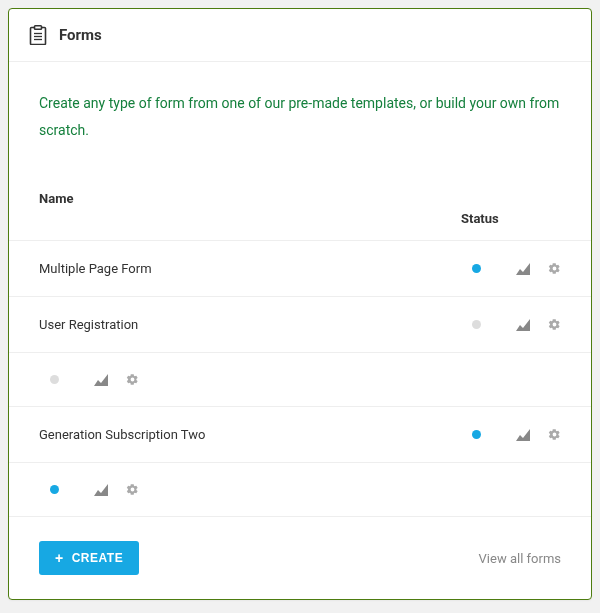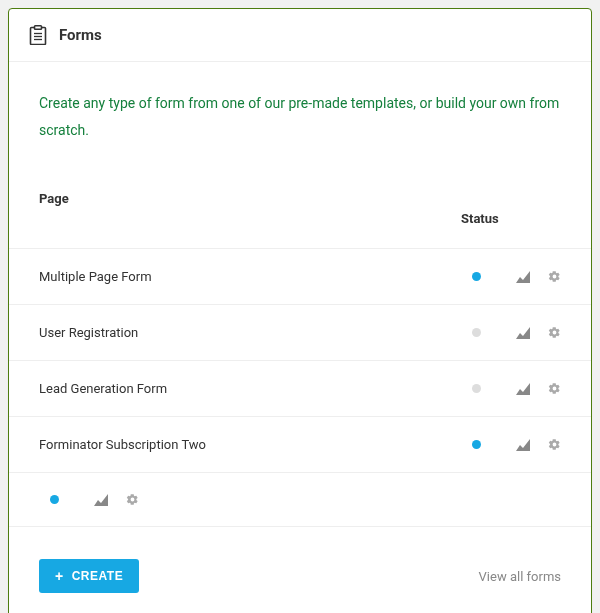--- a/index.html
+++ b/index.html
@@ -42,21 +42,21 @@
     align-items: center;
     padding: 0 0 14px 0;
     font-size: 13px;
     font-weight: 700;
     color: #333;
   }
   .col-name { flex: 1; }
   .col-status { width: 100px; margin-top: 40px; }
   .list {
     border-top: 1px solid #eee;
-    margin: 8px -30px;
+    margin: 0 -30px;
   }
   .row {
     display: flex;
     align-items: center;
     padding: 20px 30px;
     border-bottom: 1px solid #eee;
   }
   .row .name {
     flex: 1;
     font-size: 13px;
@@ -128,21 +128,21 @@
         <line x1="5" y1="14.5" x2="13" y2="14.5" stroke="#333" stroke-width="1.3"></line>
       </svg>
     </span>
     <span class="title">Forms</span>
   </div>
 
   <div class="card-body">
     <p class="intro">Create any type of form from one of our pre-made templates, or build your own from scratch.</p>
 
     <div class="list-head">
-      <div class="col-name">Page</div>
+      <div class="col-name">Name</div>
       <div class="col-status">Status</div>
     </div>
 
     <div class="list" id="list">
         <div class="row">
           <div class="name">Multiple Page Form</div>
           <div class="status">
             <span class="dot active"></span>
           </div>
           <div class="actions">
@@ -170,39 +170,38 @@
               </svg>
             </span>
             <span class="icon-btn">
               <svg width="13" height="13" viewBox="0 0 24 24">
                 <path fill="#aaa" d="M19.14,12.94a7,7,0,0,0,.05-.94,7,7,0,0,0-.05-.94l2.11-1.65a.5.5,0,0,0,.12-.64l-2-3.46a.5.5,0,0,0-.6-.22l-2.49,1a7,7,0,0,0-1.63-.94L14.3,2.5a.5.5,0,0,0-.5-.42H9.2a.5.5,0,0,0-.5.42L8.35,5.15a7,7,0,0,0-1.63.94l-2.49-1a.5.5,0,0,0-.6.22l-2,3.46a.5.5,0,0,0,.12.64L3.86,11.06a7,7,0,0,0,0,1.88L1.75,14.59a.5.5,0,0,0-.12.64l2,3.46a.5.5,0,0,0,.6.22l2.49-1a7,7,0,0,0,1.63.94l.35,2.65a.5.5,0,0,0,.5.42h4.6a.5.5,0,0,0,.5-.42l.35-2.65a7,7,0,0,0,1.63-.94l2.49,1a.5.5,0,0,0,.6-.22l2-3.46a.5.5,0,0,0-.12-.64ZM12,15.5A3.5,3.5,0,1,1,15.5,12,3.5,3.5,0,0,1,12,15.5Z"></path>
               </svg>
             </span>
           </div>
         </div>
         <div class="row">
-          <div class="name">Lead Generation Form</div>
           <div class="status">
             <span class="dot"></span>
           </div>
           <div class="actions">
             <span class="icon-btn">
               <svg width="14" height="12" viewBox="0 0 14 12">
                 <path d="M0 12 L4 6 L7 9 L14 0 L14 12 Z" fill="#888"></path>
               </svg>
             </span>
             <span class="icon-btn">
               <svg width="13" height="13" viewBox="0 0 24 24">
                 <path fill="#aaa" d="M19.14,12.94a7,7,0,0,0,.05-.94,7,7,0,0,0-.05-.94l2.11-1.65a.5.5,0,0,0,.12-.64l-2-3.46a.5.5,0,0,0-.6-.22l-2.49,1a7,7,0,0,0-1.63-.94L14.3,2.5a.5.5,0,0,0-.5-.42H9.2a.5.5,0,0,0-.5.42L8.35,5.15a7,7,0,0,0-1.63.94l-2.49-1a.5.5,0,0,0-.6.22l-2,3.46a.5.5,0,0,0,.12.64L3.86,11.06a7,7,0,0,0,0,1.88L1.75,14.59a.5.5,0,0,0-.12.64l2,3.46a.5.5,0,0,0,.6.22l2.49-1a7,7,0,0,0,1.63.94l.35,2.65a.5.5,0,0,0,.5.42h4.6a.5.5,0,0,0,.5-.42l.35-2.65a7,7,0,0,0,1.63-.94l2.49,1a.5.5,0,0,0,.6-.22l2-3.46a.5.5,0,0,0-.12-.64ZM12,15.5A3.5,3.5,0,1,1,15.5,12,3.5,3.5,0,0,1,12,15.5Z"></path>
               </svg>
             </span>
           </div>
         </div>
         <div class="row">
-          <div class="name">Forminator Subscription Two</div>
+          <div class="name">Generation Subscription Two</div>
           <div class="status">
             <span class="dot active"></span>
           </div>
           <div class="actions">
             <span class="icon-btn">
               <svg width="14" height="12" viewBox="0 0 14 12">
                 <path d="M0 12 L4 6 L7 9 L14 0 L14 12 Z" fill="#888"></path>
               </svg>
             </span>
             <span class="icon-btn">

